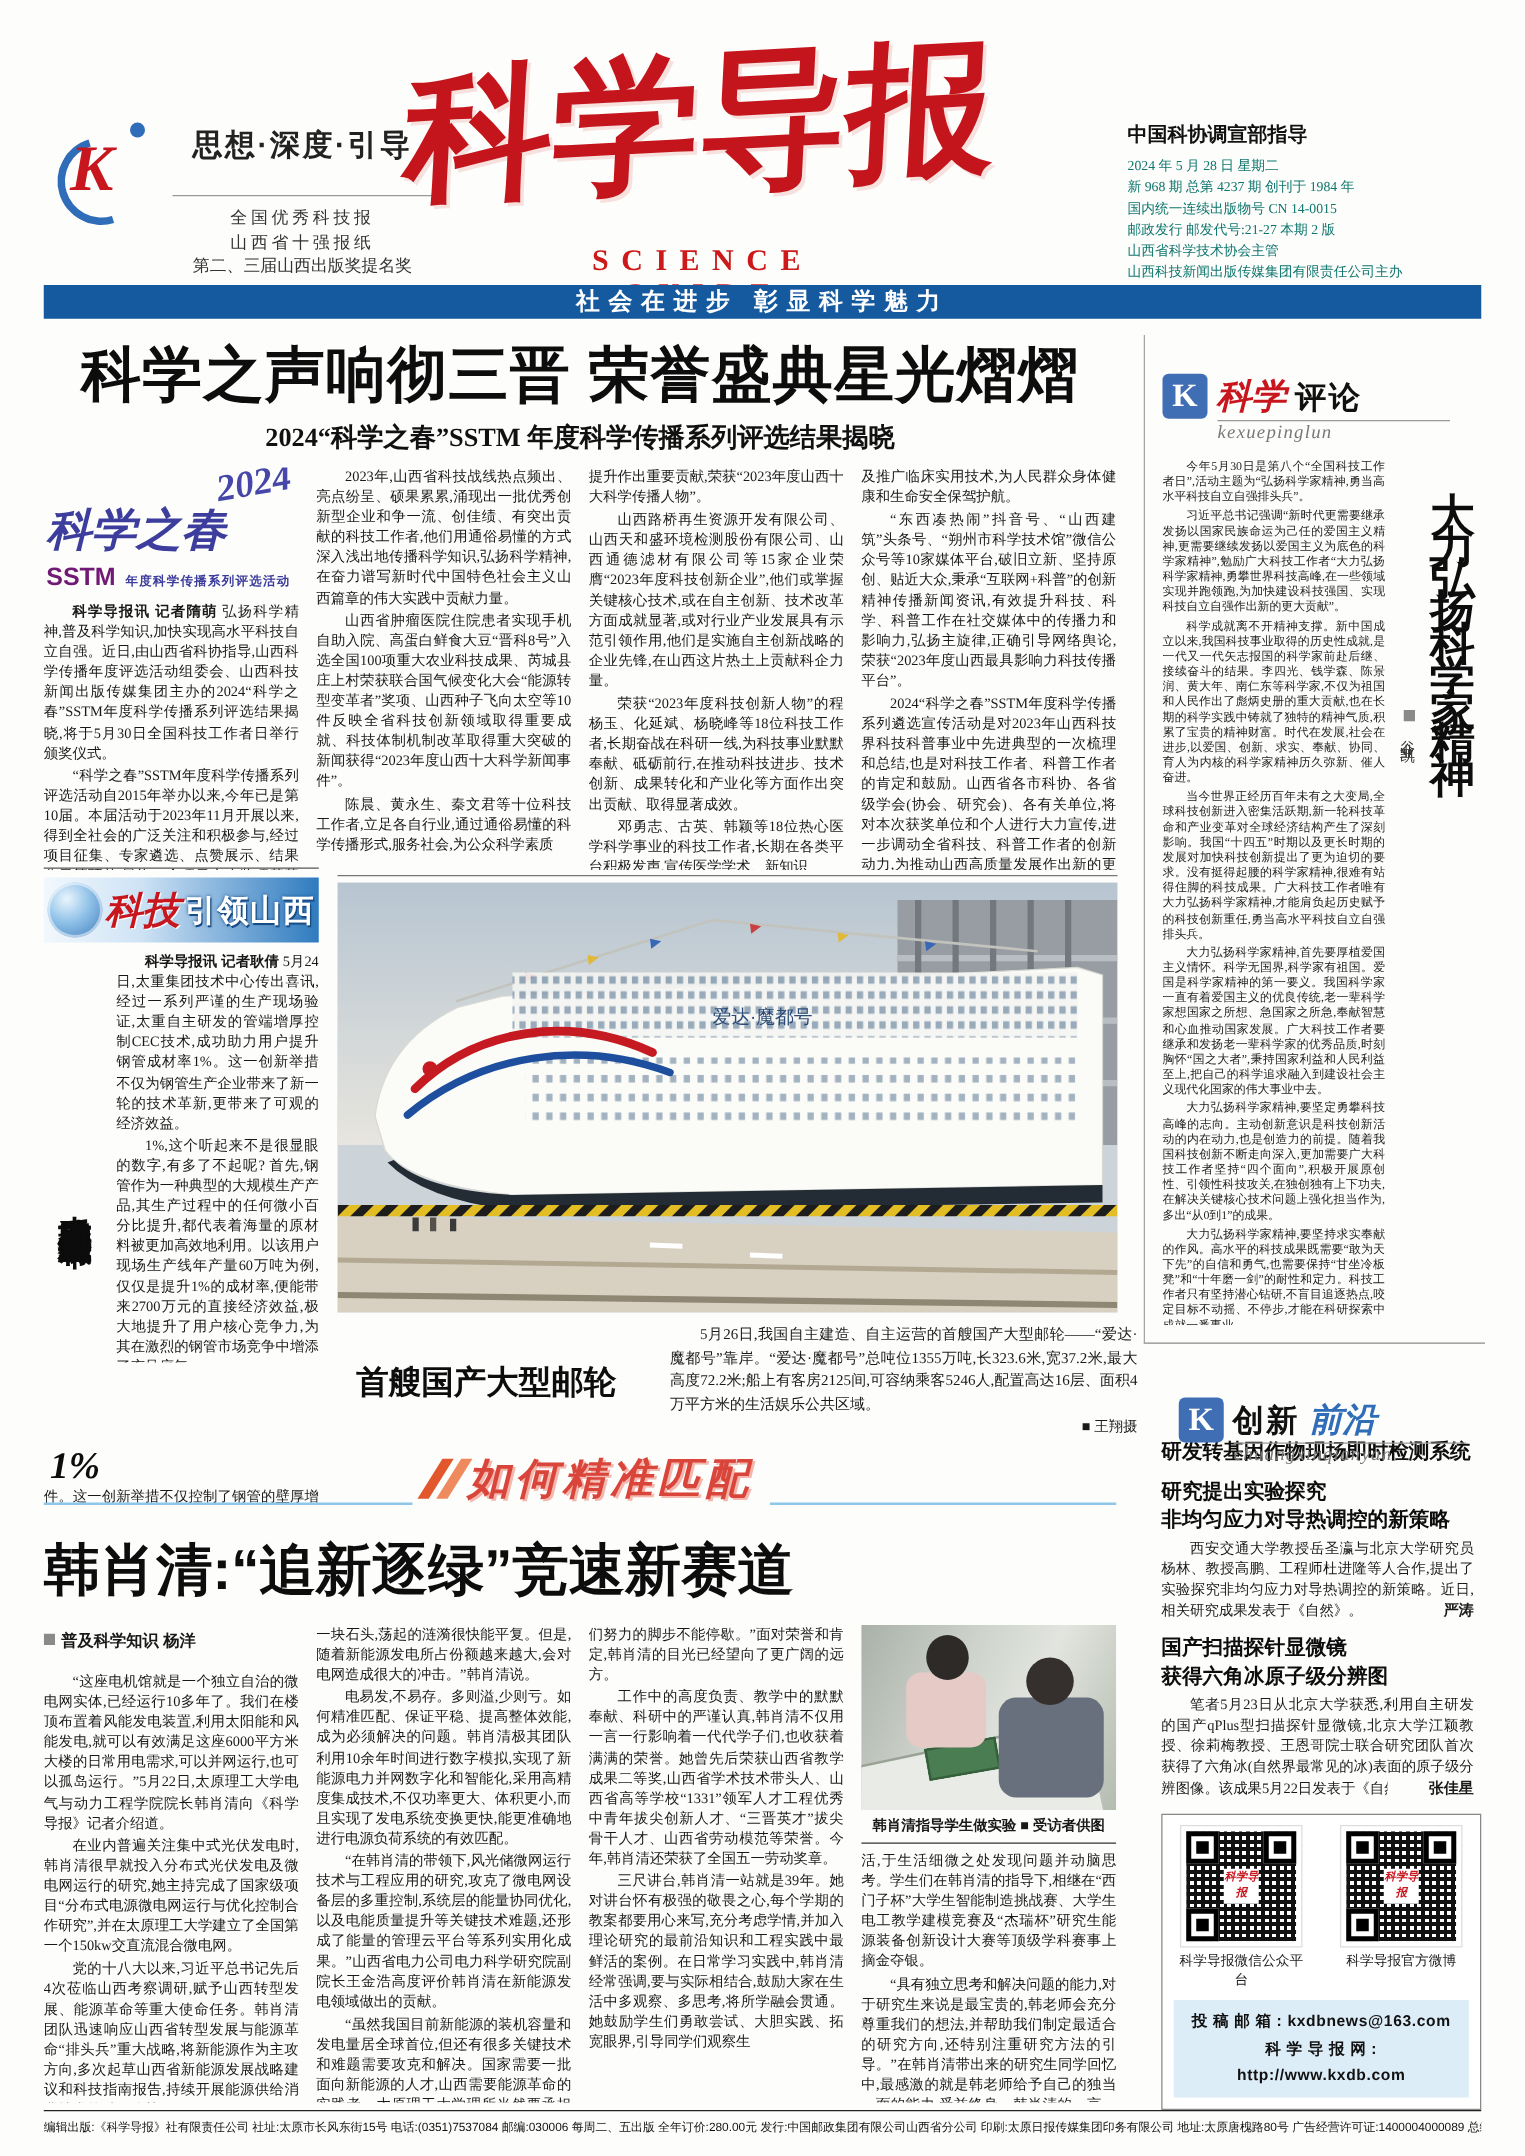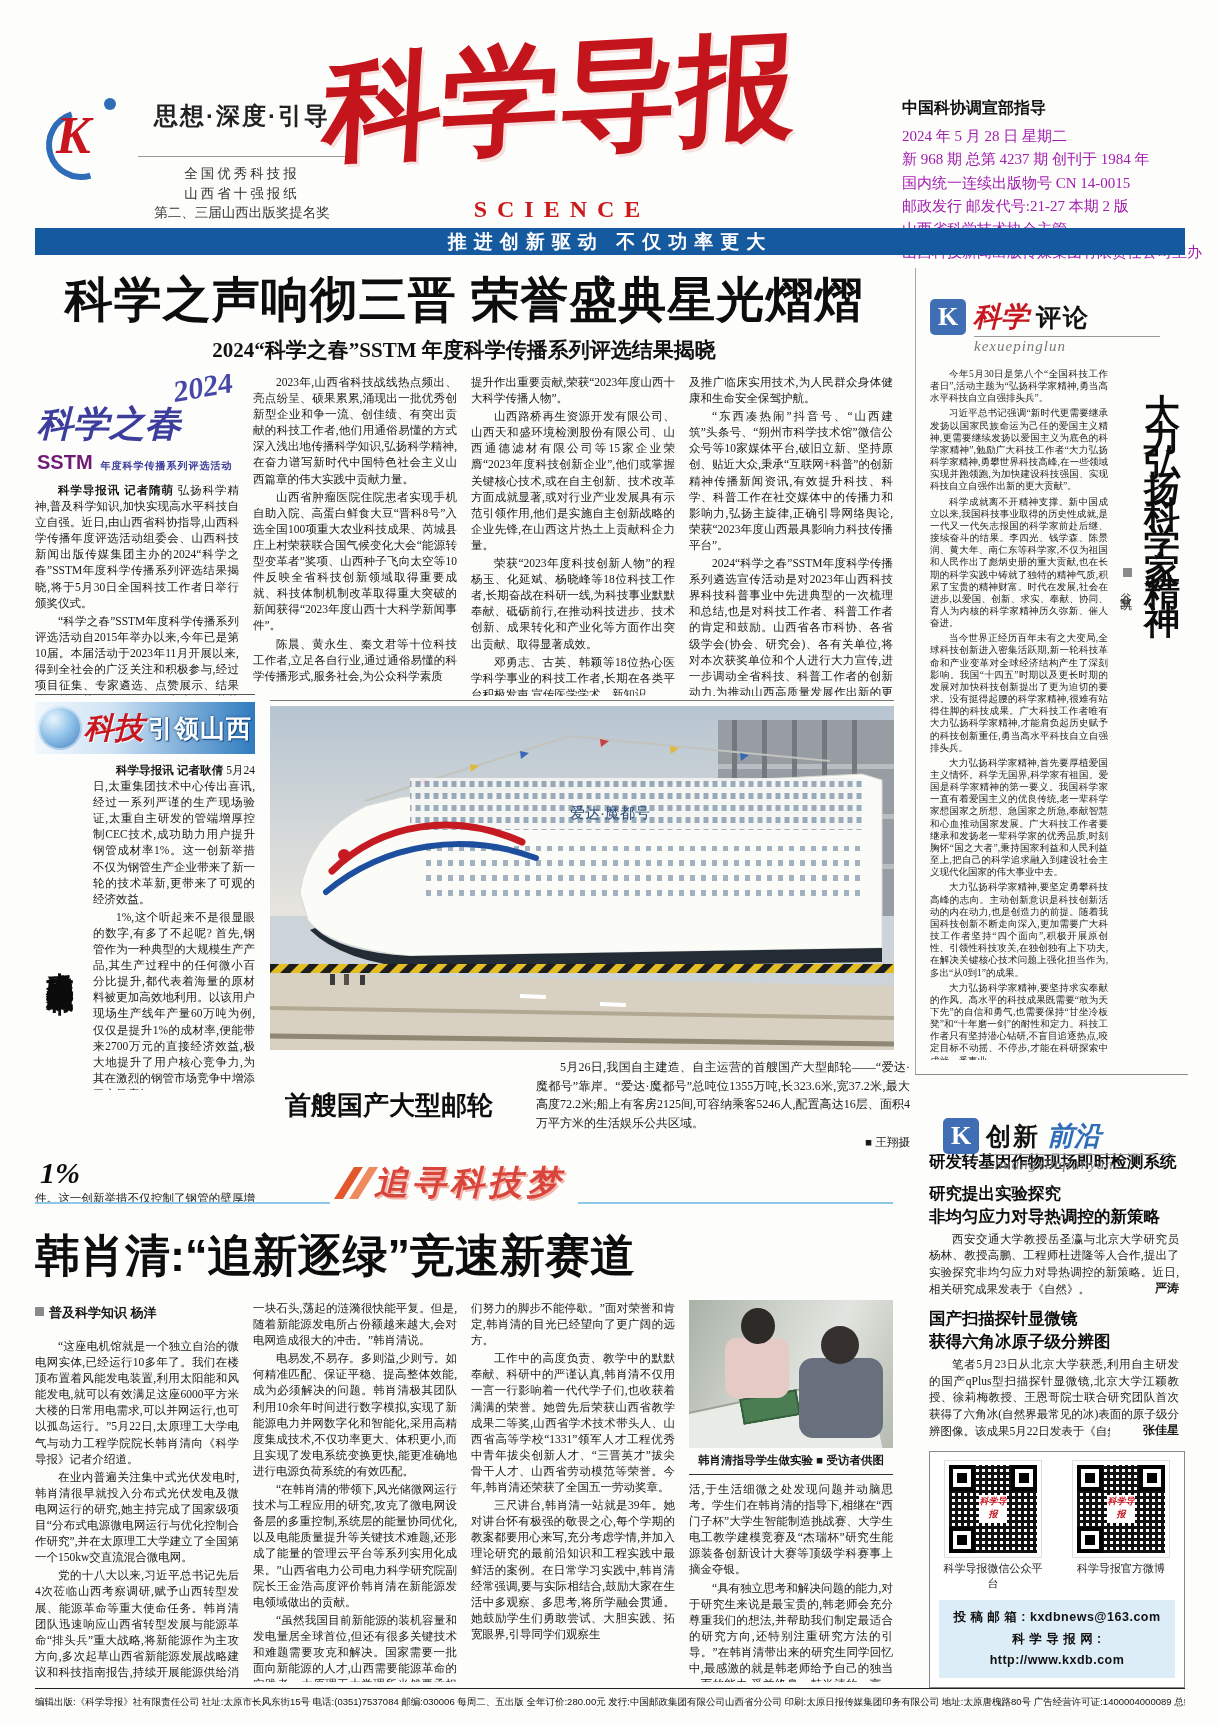--- a/index.html
+++ b/index.html
@@ -24,21 +24,21 @@
       border-bottom:1px solid #9a9a9a;padding-bottom:24px;margin-bottom:7px;}
   .slogan .hn{font-size:13.5px;color:#333;letter-spacing:3px;line-height:1.45;}
   .slogan .hn3{letter-spacing:0;}
   .masthead{left:305px;top:28px;width:510px;height:170px;text-align:center;}
   .masthead .zh{font:900 118px "Liberation Serif",serif;color:#c4151c;line-height:1.2;
       transform:rotate(-3deg) skewX(-6deg);display:inline-block;text-shadow:3px 3px 0 rgba(196,21,28,.12);}
   .masthead-en{left:402px;top:196px;width:320px;text-align:center;
       font:700 24px "Liberation Serif",serif;color:#cc1a1a;letter-spacing:10px;}
   .pubinfo{left:902px;top:98px;width:300px;}
   .pubinfo .g{font:700 16px "Liberation Sans",sans-serif;color:#111;margin-bottom:6px;}
-  .pubinfo .l{font-size:15px;line-height:1.55;color:#a21caf;}
+  .pubinfo .l{font-size:11px;line-height:1.55;color:#0f766e;}
   .bluebar{left:35px;top:228px;width:1150px;height:27px;background:#15599f;color:#fff;
       font:700 19px "Liberation Sans",sans-serif;letter-spacing:7px;text-align:center;line-height:27px;}
 
   
   .mainhead{left:35px;top:268px;width:858px;text-align:center;
       font:900 48px "Liberation Sans",sans-serif;color:#0d0d0d;letter-spacing:1px;white-space:nowrap;}
   .subhead{left:35px;top:336px;width:858px;text-align:center;font:700 21px "Liberation Serif",serif;color:#111;}
   .maincols{left:35px;top:374px;width:858px;height:322px;display:flex;gap:14px;overflow:hidden;}
   .maincols .col{width:204px;height:322px;overflow:hidden;}
   .springlogo{position:relative;height:102px;margin-bottom:6px;}
@@ -171,21 +171,21 @@
   <div class="abs masthead-en">SCIENCE GUIDE</div>
   <div class="abs pubinfo">
     <div class="g">中国科协调宣部指导</div>
     <div class="l">2024 年 5 月 28 日 星期二</div>
     <div class="l">新 968 期 总第 4237 期 创刊于 1984 年</div>
     <div class="l">国内统一连续出版物号 CN 14-0015</div>
     <div class="l">邮政发行 邮发代号:21-27 本期 2 版</div>
     <div class="l">山西省科学技术协会主管</div>
     <div class="l">山西科技新闻出版传媒集团有限责任公司主办</div>
   </div>
-  <div class="abs bluebar">推进创新驱动 不仅功率更大</div>
+  <div class="abs bluebar">社会在进步 彰显科学魅力</div>
 
   <div class="abs mainhead">科学之声响彻三晋 荣誉盛典星光熠熠</div>
   <div class="abs subhead">2024“科学之春”SSTM 年度科学传播系列评选结果揭晓</div>
 
   <div class="abs maincols bt">
     <div class="col">
       <div class="springlogo">
         <span class="yr">2024</span>
         <span class="nm">科学之春</span>
         <span class="s3">
@@ -298,21 +298,21 @@
   <div class="abs shipcap-title sans">首艘国产大型邮轮</div>
   <div class="abs shipcap">
     <p class="serif">5月26日,我国自主建造、自主运营的首艘国产大型邮轮——“爱达·魔都号”靠岸。“爱达·魔都号”总吨位1355万吨,长323.6米,宽37.2米,最大高度72.2米;船上有客房2125间,可容纳乘客5246人,配置高达16层、面积4万平方米的生活娱乐公共区域。</p>
     <p class="shipcredit">■ 王翔摄</p>
   </div>
 
   <div class="abs dreamline"></div>
   <div class="abs dream">
     <span class="slash"></span>
     <span class="slash l2"></span>
-    <span class="dreamtext">追寻科技梦</span>
+    <span class="dreamtext">如何精准匹配</span>
   </div>
 
   <div class="abs hanhead">韩肖清:“追新逐绿”竞速新赛道</div>
   <div class="abs hancols bt">
     <div class="col">
       <p class="byline"><span class="sq"></span><span>普及科学知识 杨洋</span></p>
       <p>“这座电机馆就是一个独立自治的微电网实体,已经运行10多年了。我们在楼顶布置着风能发电装置,利用太阳能和风能发电,就可以有效满足这座6000平方米大楼的日常用电需求,可以并网运行,也可以孤岛运行。”5月22日,太原理工大学电气与动力工程学院院长韩肖清向《科学导报》记者介绍道。</p>
       <p>在业内普遍关注集中式光伏发电时,韩肖清很早就投入分布式光伏发电及微电网运行的研究,她主持完成了国家级项目“分布式电源微电网运行与优化控制合作研究”,并在太原理工大学建立了全国第一个150kw交直流混合微电网。</p>
       <p>党的十八大以来,习近平总书记先后4次莅临山西考察调研,赋予山西转型发展、能源革命等重大使命任务。韩肖清团队迅速响应山西省转型发展与能源革命“排头兵”重大战略,将新能源作为主攻方向,多次起草山西省新能源发展战略建议和科技指南报告,持续开展能源供给消费技术的科研攻关。</p>
 

